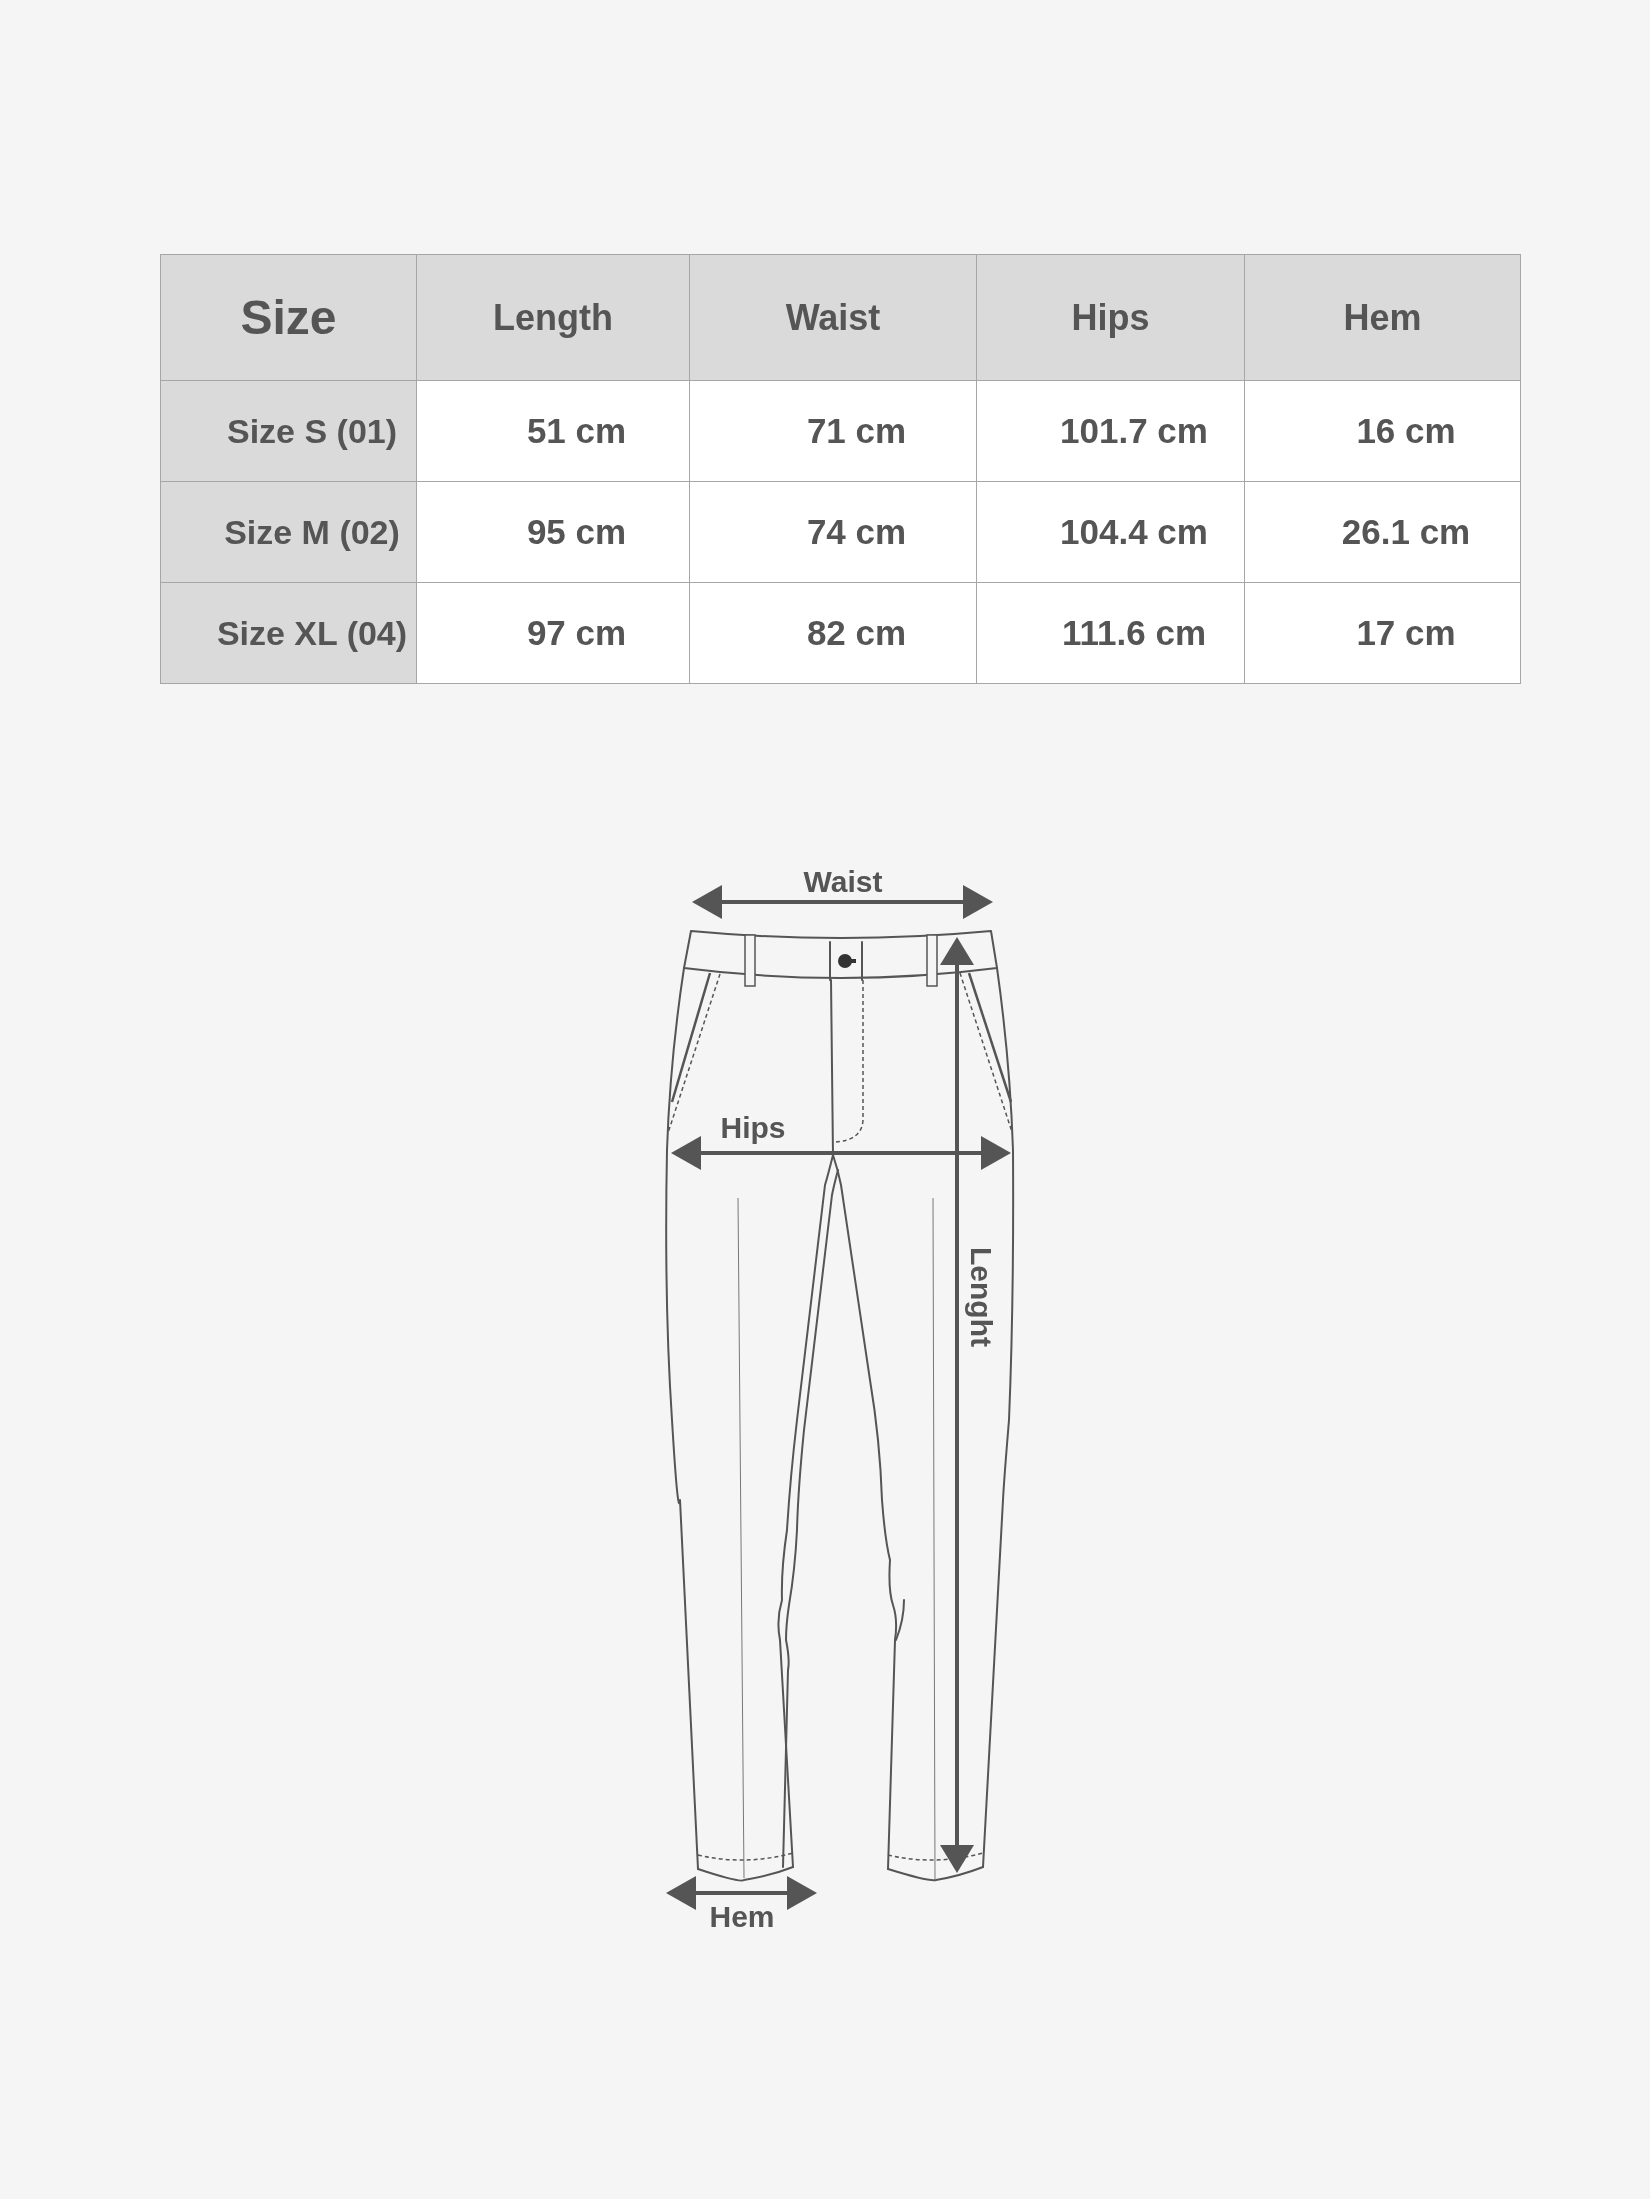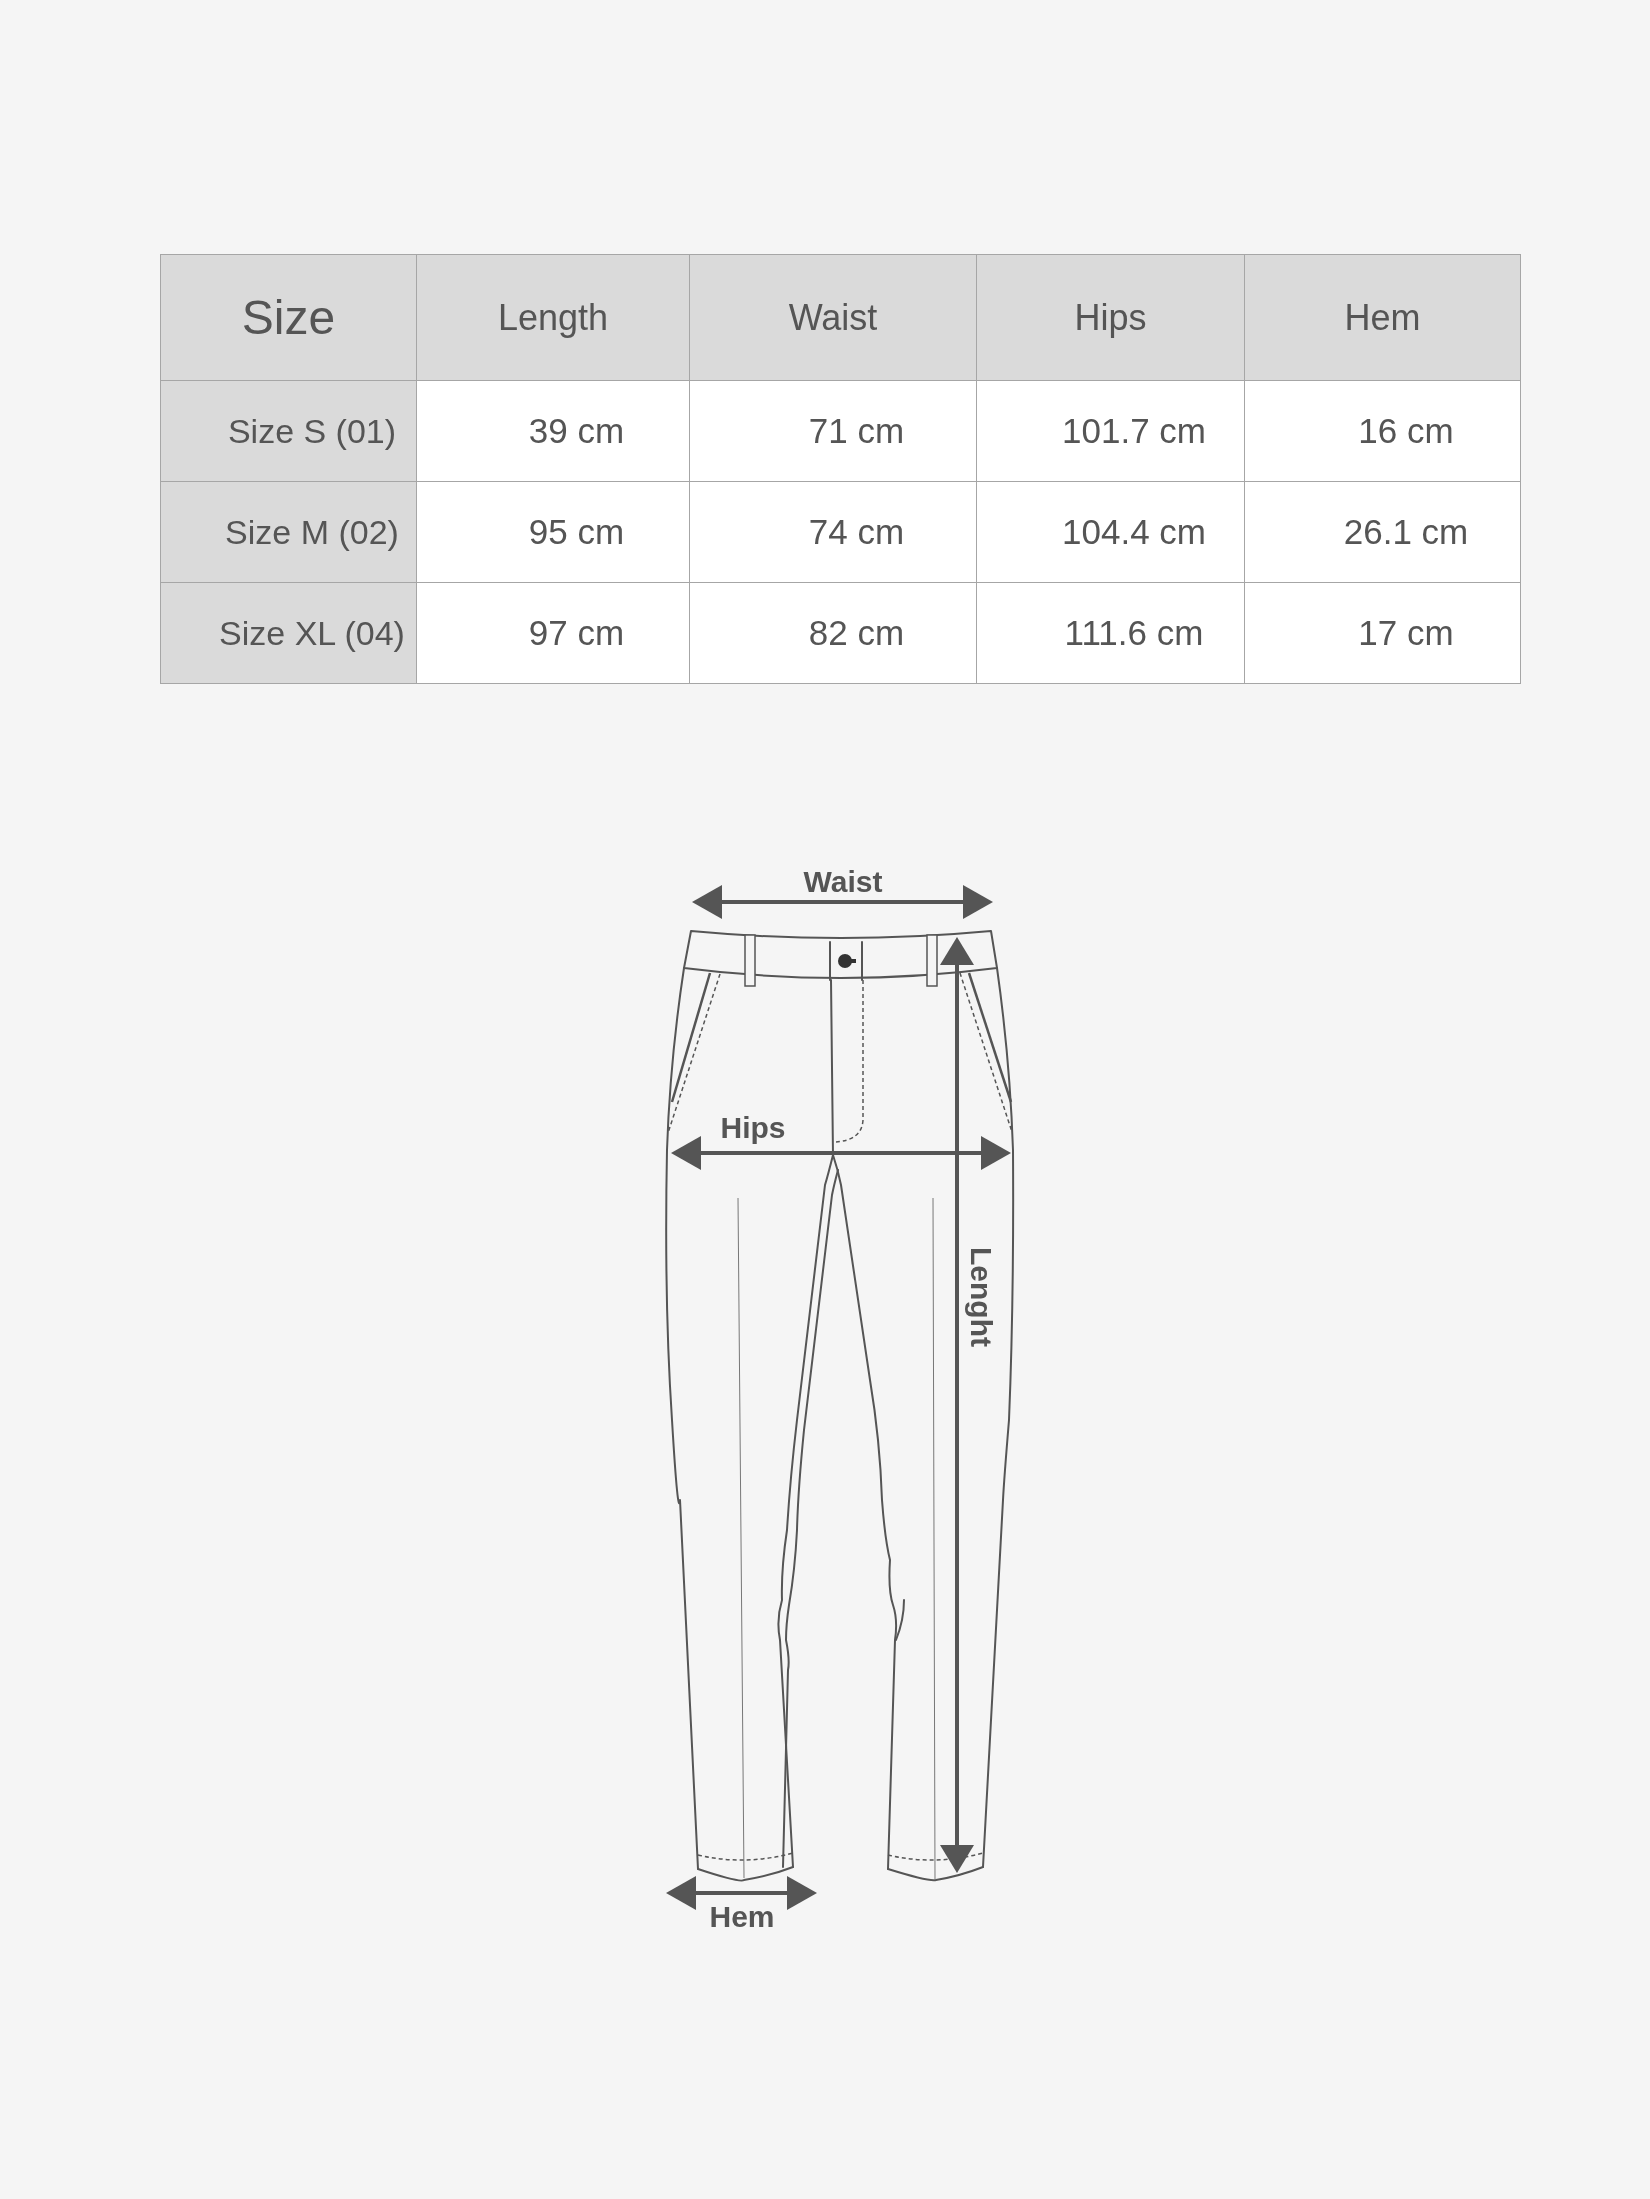--- a/index.html
+++ b/index.html
@@ -18,21 +18,21 @@
     top: 254px;
     width: 1360px;
     border-collapse: collapse;
     table-layout: fixed;
   }
   .size-table th, .size-table td {
     border: 1.5px solid #a6a6a6;
     text-align: center;
     vertical-align: middle;
     padding: 0;
-    font-weight: normal;
+    font-weight: bold;
     color: #555555;
   }
   .size-table thead th {
     background: #dadada;
     height: 125px;
     font-size: 36px;
     padding-top: 0;
   }
   .size-table thead th.size-head {
     font-size: 48px;
@@ -83,21 +83,21 @@
       <th class="size-head">Size</th>
       <th>Length</th>
       <th>Waist</th>
       <th>Hips</th>
       <th>Hem</th>
     </tr>
   </thead>
   <tbody>
     <tr>
       <td class="size-label">Size S (01)</td>
-      <td>39 cm</td>
+      <td>51 cm</td>
       <td>71 cm</td>
       <td>101.7 cm</td>
       <td>16 cm</td>
     </tr>
     <tr>
       <td class="size-label">Size M (02)</td>
       <td>95 cm</td>
       <td>74 cm</td>
       <td>104.4 cm</td>
       <td>26.1 cm</td>

